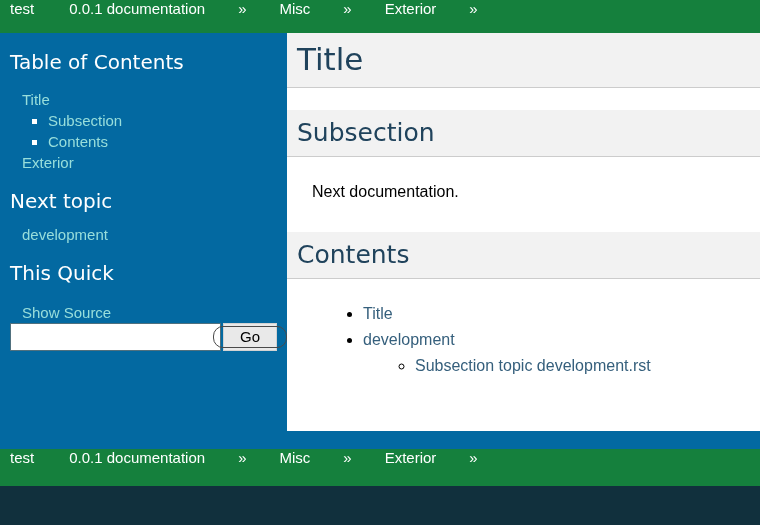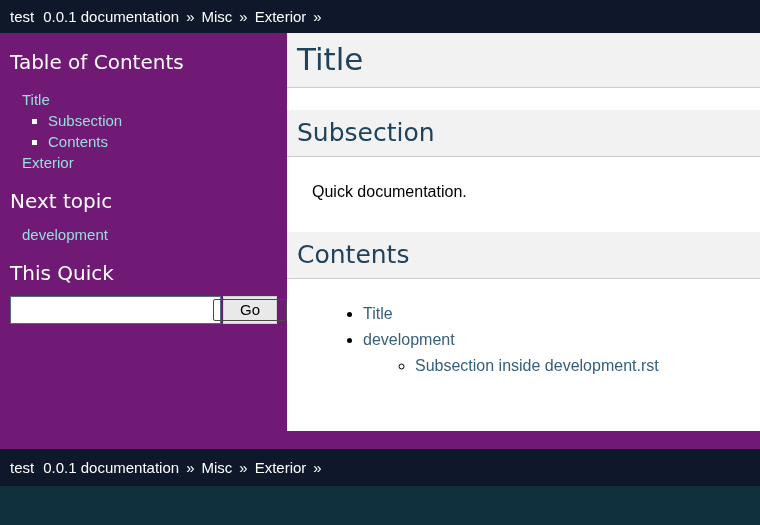--- a/index.html
+++ b/index.html
@@ -8,39 +8,40 @@
     position: relative;
     width: 760px;
     height: 525px;
     background: #11303d;
     font-family: "Liberation Sans", sans-serif;
     overflow: hidden;
   }
 
   
   .relbar {
-    background: #0f172a;
+    background: #15803d;
     color: #ffffff;
     display: flex;
-    align-items: center;
+    align-items: flex-start;
     padding: 0 10px;
     font-size: 15px;
     white-space: nowrap;
+    gap: 26px;
   }
   .relbar-top { height: 33px; }
   .relbar-bottom { height: 37px; }
   .relbar a { color: #ffffff; text-decoration: none; }
   .relbar .project { margin-right: 9px; }
   .relbar .sep { margin: 0 7px; }
 
   
   .document {
     display: flex;
     height: 416px;
-    background: #701a75;
+    background: #0369a1;
     align-items: flex-start;
   }
 
   
   .sidebar {
     width: 287px;
     min-width: 287px;
     padding: 0 10px;
     color: #ffffff;
     font-size: 15px;
@@ -85,21 +86,21 @@
     background: #e9e9e9;
     border: 1px solid #d2d2d2;
     display: flex;
     align-items: center;
     justify-content: center;
     cursor: pointer;
     padding: 0;
   }
   .go-button .inner {
     border: 1px solid #4a4a4a;
-    border-radius: 2px;
+    border-radius: 10px;
     padding: 1px 26px 2px;
     font-size: 15px;
     color: #000000;
     font-family: "Liberation Sans", sans-serif;
   }
 
   
   .main {
     flex: 1;
     background: #ffffff;
@@ -182,43 +183,46 @@
       <p class="side-link">
         <a href="#">Exterior</a>
       </p>
 
       <h4>Next topic</h4>
       <p class="side-link">
         <a href="#">development</a>
       </p>
 
       <h4>This Quick</h4>
+      <p class="side-link" style="margin-top:16px">
+        <a href="#">Show Source</a>
+      </p>
 
       <form class="searchform">
         <input type="text" class="search-input" value="" style="">
         <button type="button" class="go-button">
           <span class="inner">Go</span>
         </button>
       </form>
     </div>
 
     <div class="main">
       <h1>Title</h1>
       <h2>Subsection</h2>
-      <p>Quick documentation.</p>
+      <p>Next documentation.</p>
       <h2>Contents</h2>
       <ul class="contents-list">
         <li>
           <a href="#">Title</a>
         </li>
         <li>
           <a href="#">development</a>
           <ul>
             <li>
-              <a href="#">Subsection inside development.rst</a>
+              <a href="#">Subsection topic development.rst</a>
             </li>
           </ul>
         </li>
       </ul>
     </div>
 
   </div>
 
   <div class="relbar relbar-bottom">
     <a href="#" class="project">test</a>

